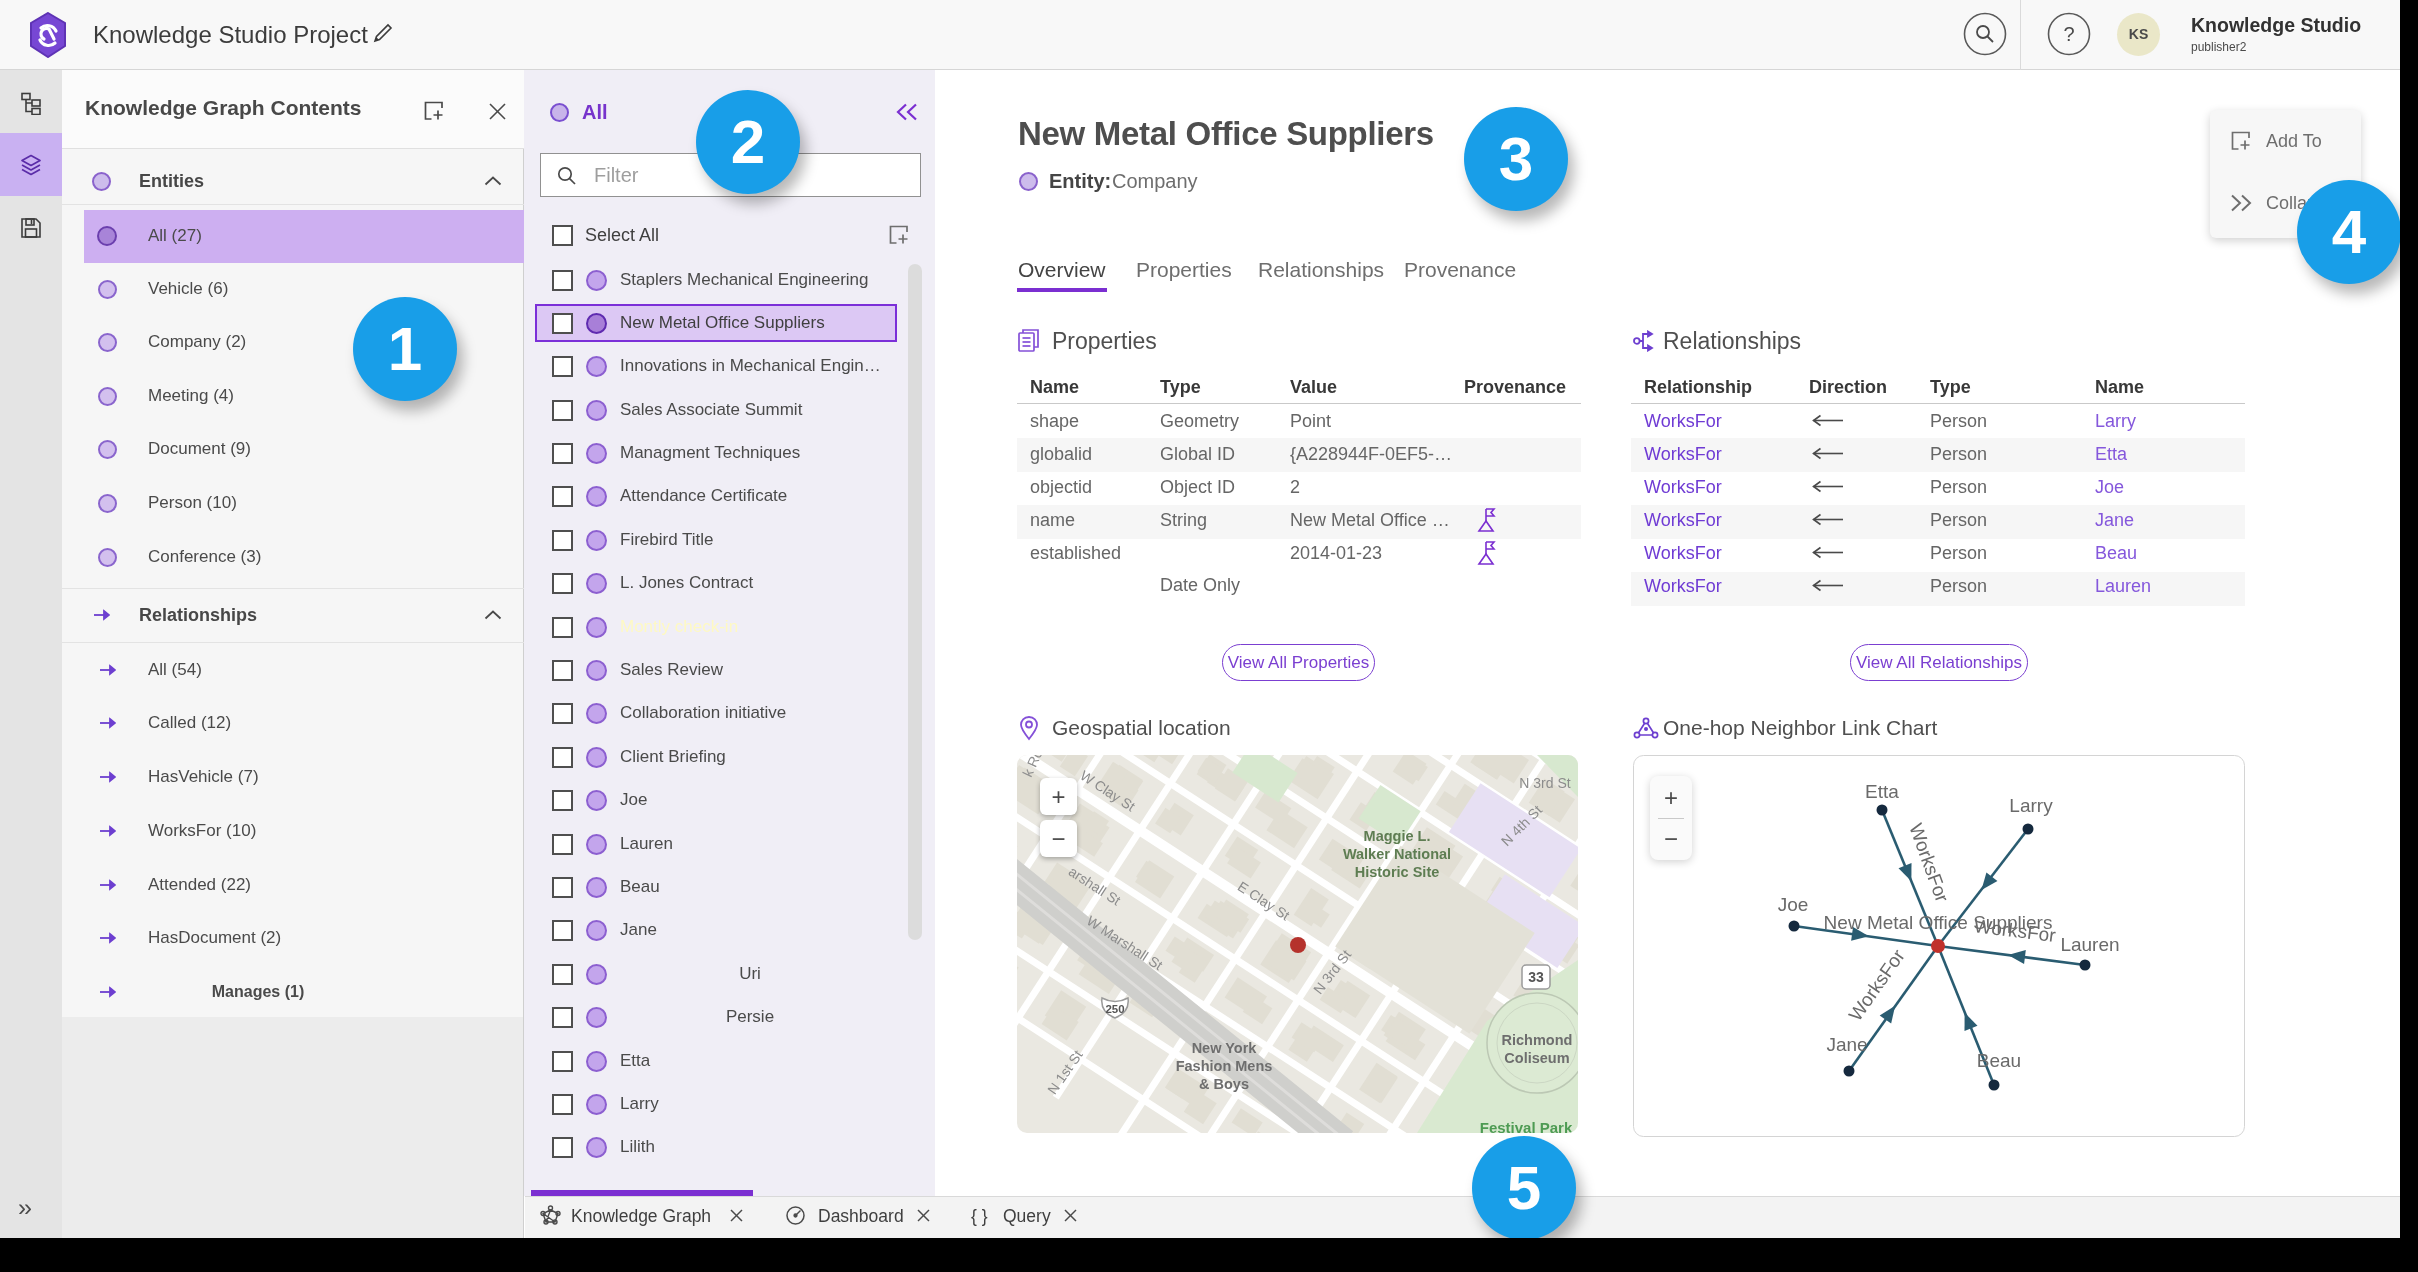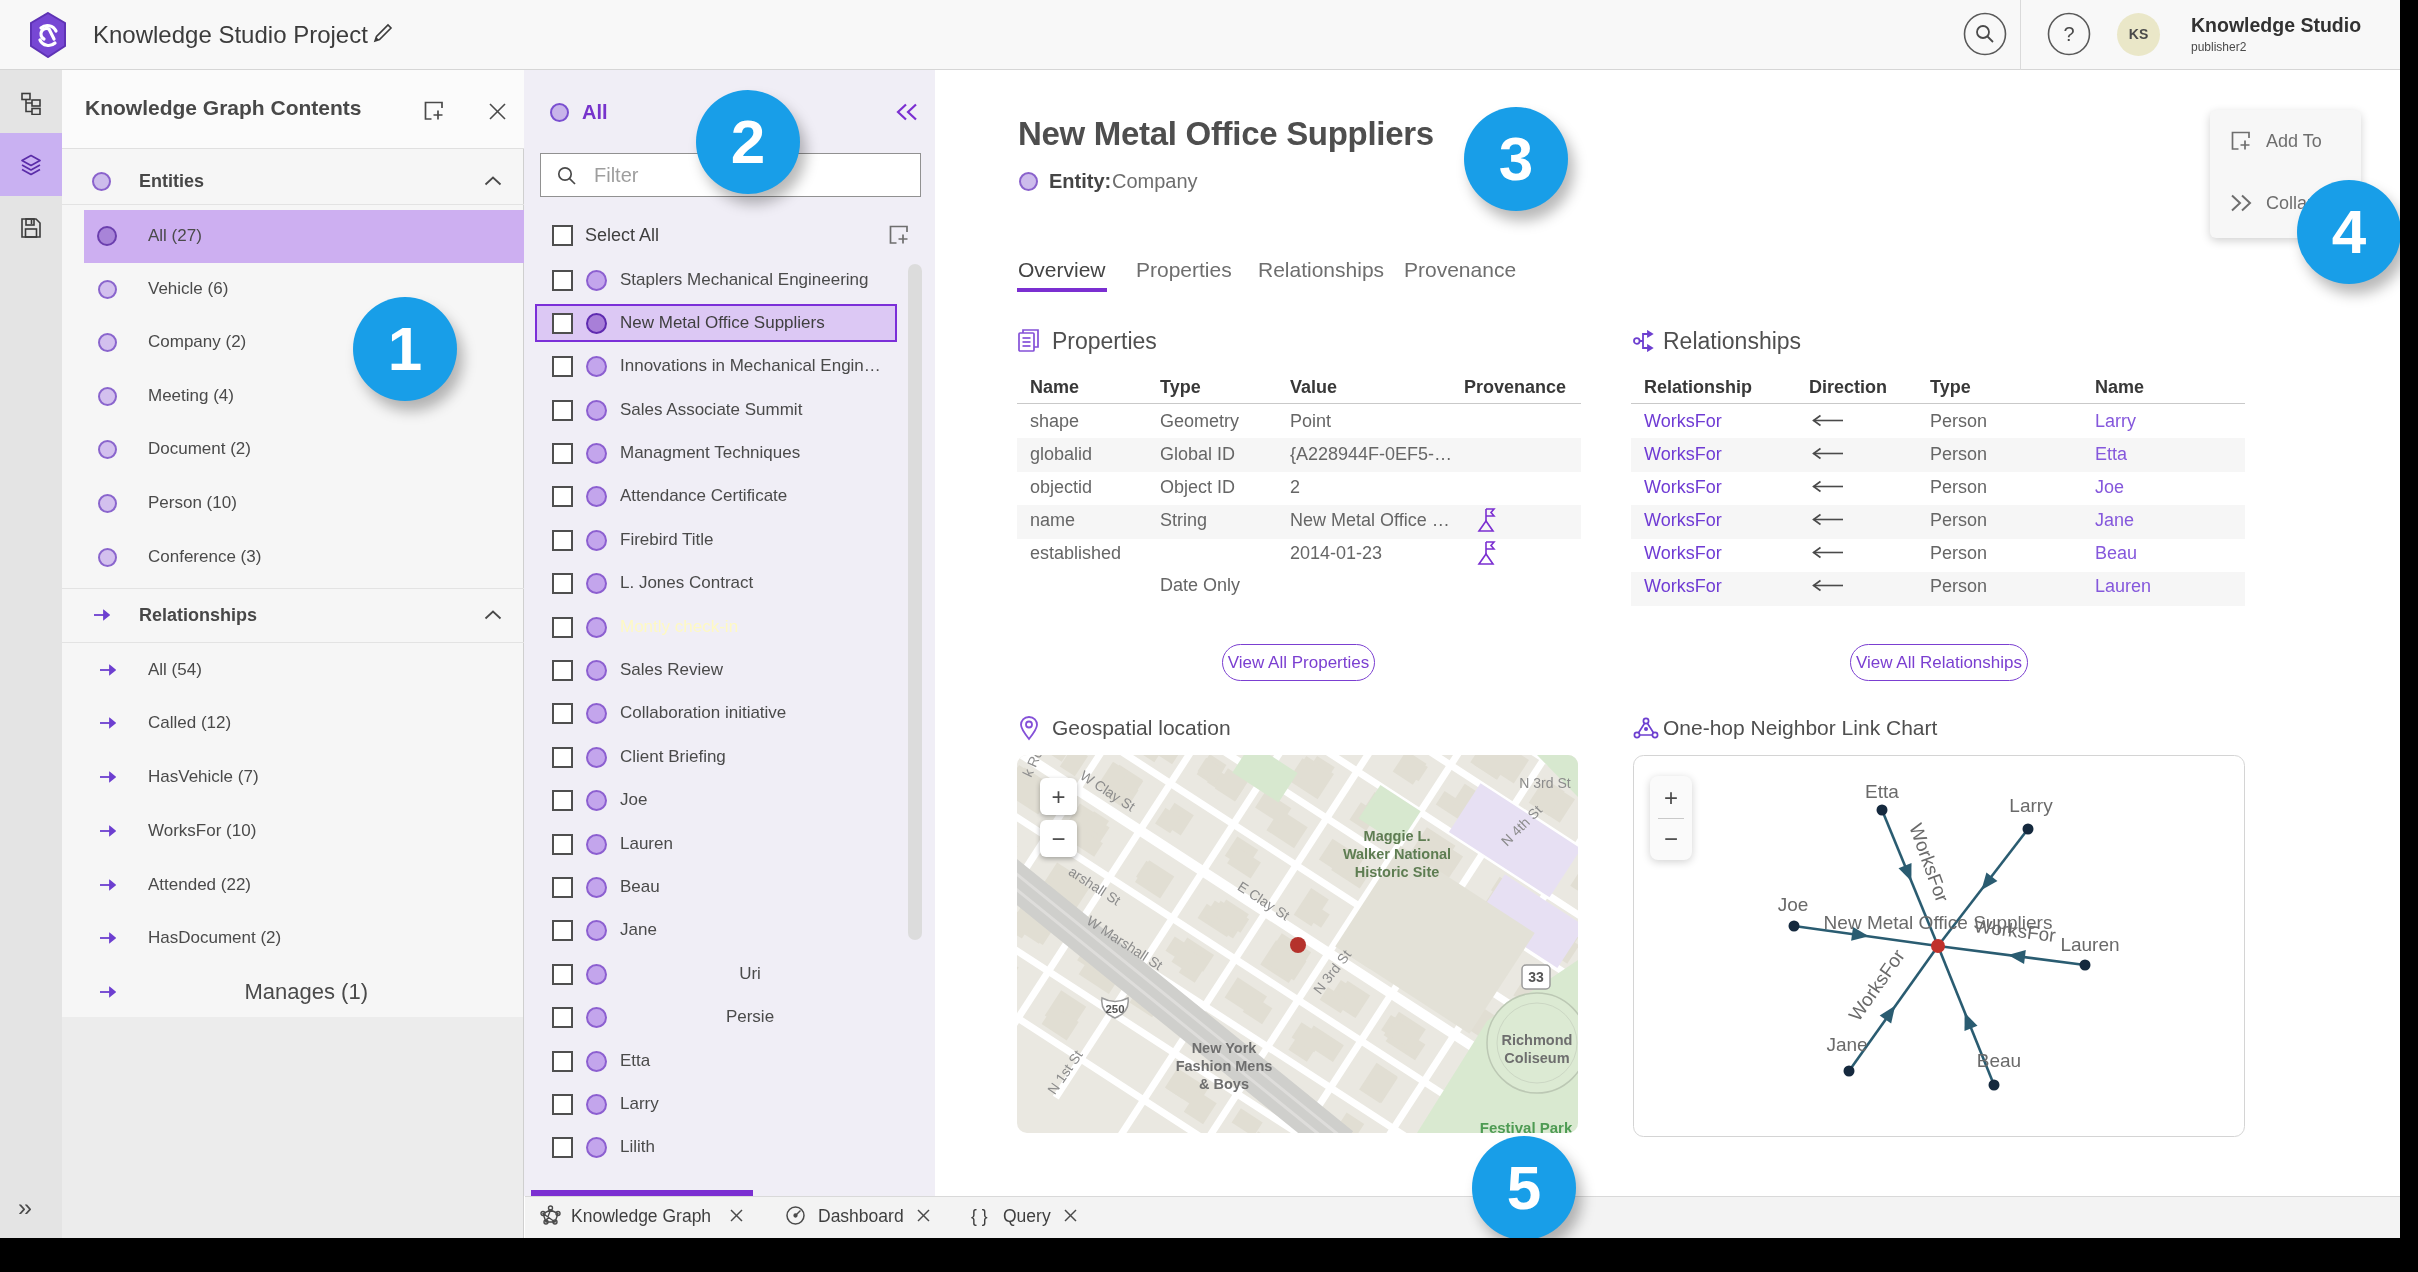--- a/index.html
+++ b/index.html
@@ -84,21 +84,21 @@
 <div style="left:84px;top:210px;width:440px;height:53px;background:#cdaff1;"></div>
 <div style="left:97px;top:226px;width:20px;height:20px;background:#a884d8;border:2px solid #6b3fae;border-radius:50%;"></div>
 <div style="left:148px;top:221px;width:200px;height:30px;line-height:30px;font-size:17px;color:#4a4a4a;font-weight:400;text-align:left;letter-spacing:0px;white-space:nowrap;">All (27)</div>
 <div style="left:98px;top:280px;width:19px;height:19px;background:#d3c0ee;border:2px solid #8a65cd;border-radius:50%;"></div>
 <div style="left:148px;top:274px;width:220px;height:30px;line-height:30px;font-size:17px;color:#4a4a4a;font-weight:400;text-align:left;letter-spacing:0px;white-space:nowrap;">Vehicle (6)</div>
 <div style="left:98px;top:333px;width:19px;height:19px;background:#d3c0ee;border:2px solid #8a65cd;border-radius:50%;"></div>
 <div style="left:148px;top:327px;width:220px;height:30px;line-height:30px;font-size:17px;color:#4a4a4a;font-weight:400;text-align:left;letter-spacing:0px;white-space:nowrap;">Company (2)</div>
 <div style="left:98px;top:387px;width:19px;height:19px;background:#d3c0ee;border:2px solid #8a65cd;border-radius:50%;"></div>
 <div style="left:148px;top:381px;width:220px;height:30px;line-height:30px;font-size:17px;color:#4a4a4a;font-weight:400;text-align:left;letter-spacing:0px;white-space:nowrap;">Meeting (4)</div>
 <div style="left:98px;top:440px;width:19px;height:19px;background:#d3c0ee;border:2px solid #8a65cd;border-radius:50%;"></div>
-<div style="left:148px;top:434px;width:220px;height:30px;line-height:30px;font-size:17px;color:#4a4a4a;font-weight:400;text-align:left;letter-spacing:0px;white-space:nowrap;">Document (2)</div>
+<div style="left:148px;top:434px;width:220px;height:30px;line-height:30px;font-size:17px;color:#4a4a4a;font-weight:400;text-align:left;letter-spacing:0px;white-space:nowrap;">Document (9)</div>
 <div style="left:98px;top:494px;width:19px;height:19px;background:#d3c0ee;border:2px solid #8a65cd;border-radius:50%;"></div>
 <div style="left:148px;top:488px;width:220px;height:30px;line-height:30px;font-size:17px;color:#4a4a4a;font-weight:400;text-align:left;letter-spacing:0px;white-space:nowrap;">Person (10)</div>
 <div style="left:98px;top:548px;width:19px;height:19px;background:#d3c0ee;border:2px solid #8a65cd;border-radius:50%;"></div>
 <div style="left:148px;top:542px;width:220px;height:30px;line-height:30px;font-size:17px;color:#4a4a4a;font-weight:400;text-align:left;letter-spacing:0px;white-space:nowrap;">Conference (3)</div>
 <div style="left:62px;top:588px;width:462px;height:1px;background:#e3e3e3;"></div>
 <svg style="left:93px;top:609px" width="17" height="12" viewBox="0 0 17 12" stroke="#6d3fd0" stroke-width="1.8" fill="#6d3fd0">
 <line x1="1" y1="6" x2="12" y2="6"></line>
       <path d="M11 2 L16 6 L11 10 Z"></path>
     </svg>
 <div style="left:139px;top:600px;width:220px;height:30px;line-height:30px;font-size:18px;color:#474747;font-weight:600;text-align:left;letter-spacing:0px;white-space:nowrap;">Relationships</div>
@@ -133,21 +133,21 @@
 <div style="left:148px;top:870px;width:220px;height:30px;line-height:30px;font-size:17px;color:#4a4a4a;font-weight:400;text-align:left;letter-spacing:0px;white-space:nowrap;">Attended (22)</div>
 <svg style="left:99px;top:932px" width="17" height="12" viewBox="0 0 17 12" stroke="#6d3fd0" stroke-width="1.8" fill="#6d3fd0">
 <line x1="1" y1="6" x2="12" y2="6"></line>
       <path d="M11 2 L16 6 L11 10 Z"></path>
     </svg>
 <div style="left:148px;top:923px;width:220px;height:30px;line-height:30px;font-size:17px;color:#4a4a4a;font-weight:400;text-align:left;letter-spacing:0px;white-space:nowrap;">HasDocument (2)</div>
 <svg style="left:99px;top:986px" width="17" height="12" viewBox="0 0 17 12" stroke="#6d3fd0" stroke-width="1.8" fill="#6d3fd0">
 <line x1="1" y1="6" x2="12" y2="6"></line>
       <path d="M11 2 L16 6 L11 10 Z"></path>
     </svg>
-<div style="left:148px;top:977px;width:220px;height:30px;line-height:30px;font-size:22px;color:#4a4a4a;font-weight:400;text-align:right;letter-spacing:0px;white-space:nowrap;">Manages (1)</div>
+<div style="left:148px;top:977px;width:220px;height:30px;line-height:30px;font-size:16px;color:#4a4a4a;font-weight:700;text-align:center;letter-spacing:0px;white-space:nowrap;">Manages (1)</div>
 <div style="left:62px;top:1017px;width:461px;height:221px;background:#ececec;"></div>
 <div style="left:550px;top:103px;width:19px;height:19px;background:#c8b4ea;border:2px solid #7a4fd0;border-radius:50%;"></div>
 <div style="left:582px;top:97px;width:80px;height:30px;line-height:30px;font-size:20px;color:#7733cc;font-weight:700;text-align:left;letter-spacing:0px;white-space:nowrap;">All</div>
 <svg style="left:895px;top:103px" width="24" height="18" viewBox="0 0 24 18" fill="none" stroke="#7b2fd1" stroke-width="2.2">
 <path d="M11 1.5 L3 9 L11 16.5 M21 1.5 L13 9 L21 16.5"></path>
     </svg>
 <div style="left:540px;top:153px;width:381px;height:44px;background:#fff;border:1px solid #919191;"></div>
 <svg style="left:556px;top:165px" width="22" height="22" viewBox="0 0 22 22" fill="none">
 <circle cx="9" cy="9" r="6.2" stroke="#4a4a4a" stroke-width="1.7"></circle>
 <line x1="13.6" y1="13.6" x2="19" y2="19" stroke="#4a4a4a" stroke-width="1.7"></line>

